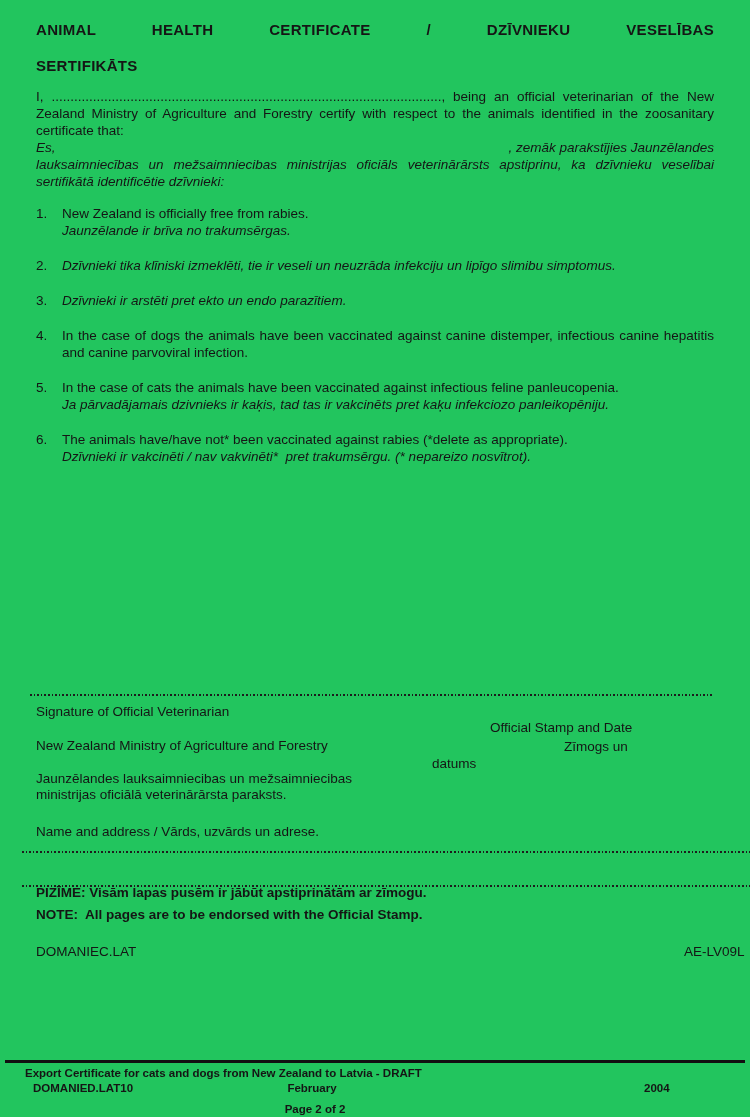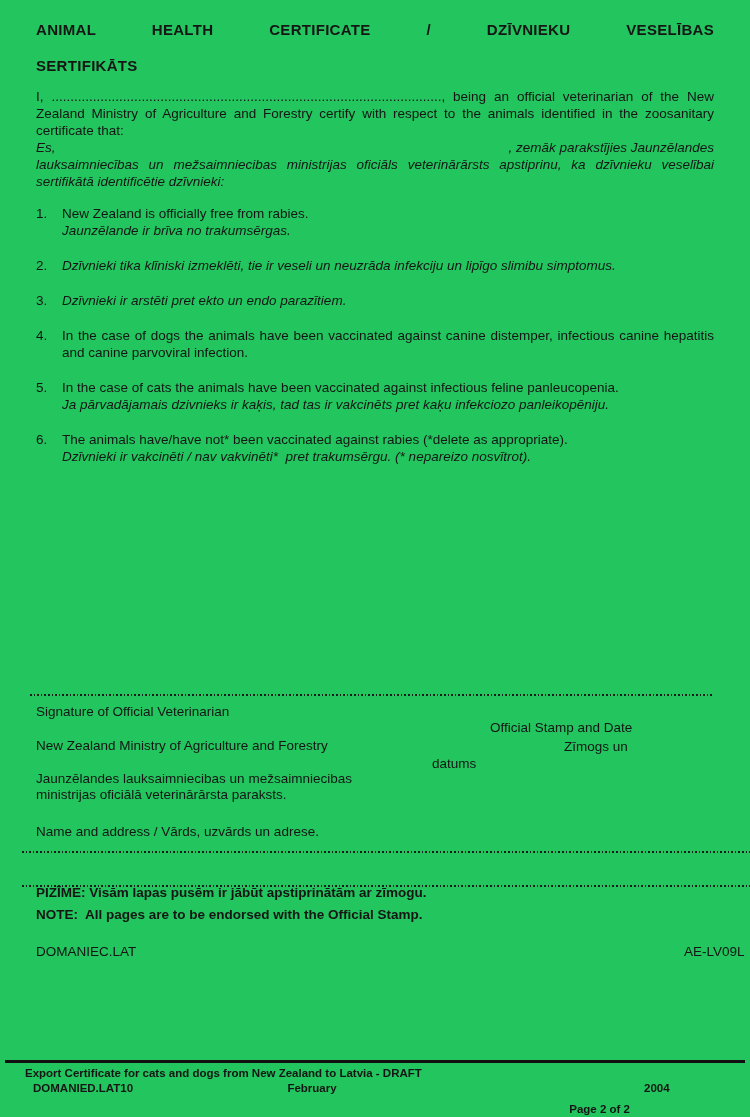--- a/index.html
+++ b/index.html
@@ -57,21 +57,21 @@
   .note-lv   { top: 884px; left: 36px; font-weight: bold; }
   .doc-code  { top: 943px; left: 36px; }
   .form-code { top: 943px; left: 684px; }
   
   .footer-rule { position: absolute; top: 1060px; left: 5px; width: 740px; height: 3px; background: #111; }
   .footer-text { font-size: 11.5px; font-weight: bold; line-height: 15px; }
   .f-line1  { top: 1066px; left: 25px; }
   .f-docid  { top: 1081px; left: 33px; }
   .f-month  { top: 1081px; left: 0; width: 624px; text-align: center; white-space: nowrap; }
   .f-year   { top: 1081px; left: 644px; }
-  .f-page   { top: 1102px; left: 0; width: 630px; text-align: right; white-space: nowrap; }
+  .f-page   { top: 1102px; left: 0; width: 630px; text-align: center; white-space: nowrap; }
 </style>
 </head>
 <body>
 
 <div class="page">
 
   <div class="title-block">
     <div class="title-line1">ANIMAL HEALTH CERTIFICATE / DZĪVNIEKU VESELĪBAS</div>
     <div class="title-line2">SERTIFIKĀTS</div>
   </div>

